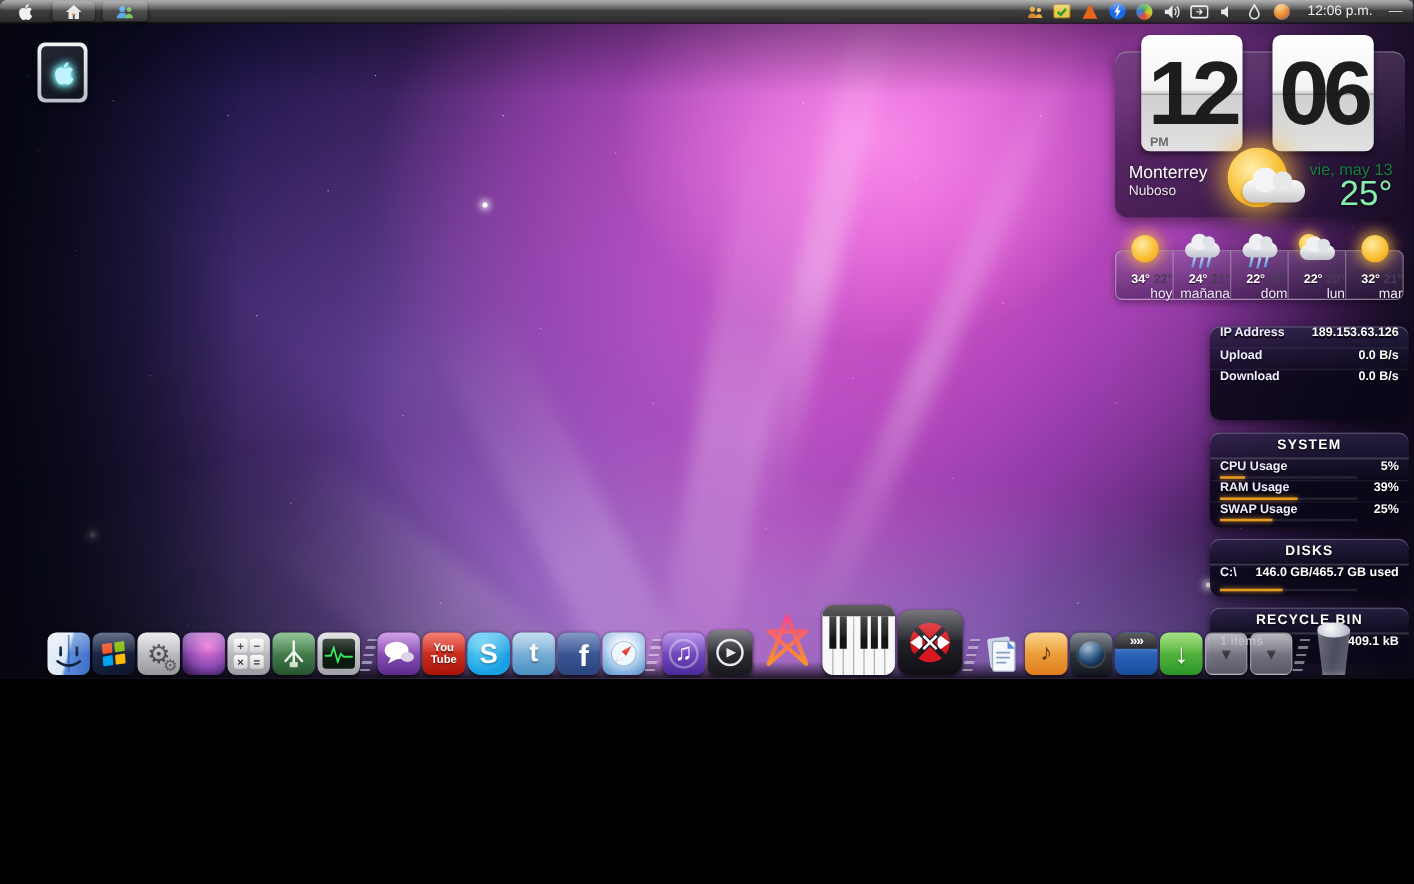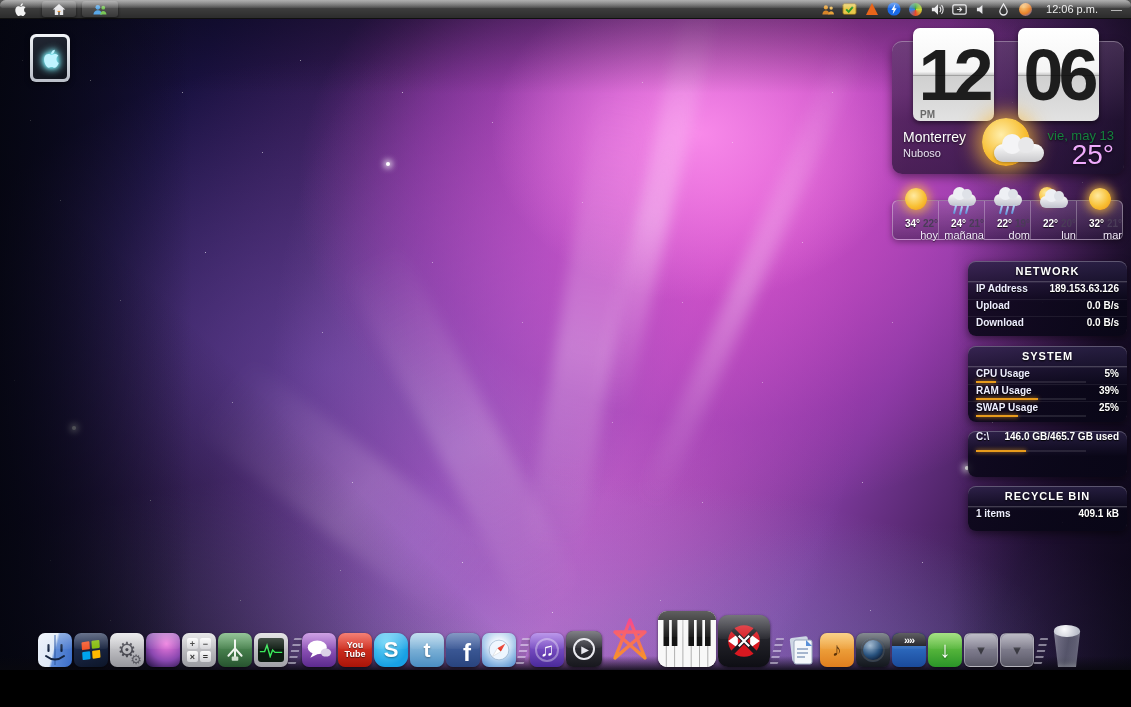--- a/index.html
+++ b/index.html
@@ -1,17 +1,17 @@
 <!DOCTYPE html>
 <html><head>
 <meta charset="utf-8">
 <style>
   html,body{margin:0;padding:0;background:#000;}
   *{box-sizing:border-box;font-family:"Liberation Sans",sans-serif;}
-  .desktop{position:relative;width:1131px;height:670px;overflow:hidden;background:#05060f;}
+  .desktop{position:relative;width:1131px;height:543px;overflow:hidden;background:#05060f;}
 
   
   .wallpaper{position:absolute;inset:0;
     background:
       radial-gradient(ellipse 300px 240px at 62% 20%, rgba(250,140,235,.95), rgba(225,80,210,.0) 70%),
       radial-gradient(ellipse 560px 430px at 64% 28%, rgba(225,85,210,.85), rgba(170,60,185,.45) 55%, rgba(170,60,185,0) 76%),
       radial-gradient(ellipse 420px 600px at 50% 55%, rgba(195,130,215,.50), rgba(195,130,215,0) 70%),
       radial-gradient(ellipse 560px 430px at 29% 55%, rgba(118,85,185,.55), rgba(118,85,185,0) 72%),
       radial-gradient(ellipse 860px 250px at 40% 96%, rgba(150,155,215,.50), rgba(150,155,215,0) 70%),
       radial-gradient(ellipse 500px 210px at 78% 100%, rgba(115,100,175,.42), rgba(115,100,175,0) 70%),
@@ -58,21 +58,21 @@
   .flip{position:absolute;top:0;width:81px;height:93px;border-radius:7px;display:flex;align-items:center;justify-content:center;
     background:linear-gradient(#ffffff 0%,#f4f4f4 47%,#cfcfcf 50%,#e2e2e2 100%);
     box-shadow:0 2px 5px rgba(0,0,0,.55);font-size:72px;font-weight:600;color:#1d1d1d;letter-spacing:-5px;}
   .flip::after{content:"";position:absolute;left:0;right:0;top:50%;height:1px;background:rgba(0,0,0,.22);}
   .flip.hour{left:21px;}
   .flip.minute{left:126px;}
   .meridiem{position:absolute;left:7px;bottom:1px;font-size:10px;font-weight:bold;color:#6a6a6a;letter-spacing:0;}
   .cw-city{position:absolute;left:11px;top:101px;font-size:14px;color:#fff;text-shadow:0 1px 2px rgba(0,0,0,.7);}
   .cw-cond{position:absolute;left:11px;top:119px;font-size:11px;color:#e9e2f2;text-shadow:0 1px 2px rgba(0,0,0,.7);}
   .cw-date{position:absolute;right:10px;top:100px;font-size:13px;color:#15803d;text-shadow:0 1px 2px rgba(0,0,0,.7);}
-  .cw-temp{position:absolute;right:10px;top:111px;font-size:28px;font-weight:300;color:#f0abfc;text-shadow:0 1px 3px rgba(0,0,0,.7);}
+  .cw-temp{position:absolute;right:10px;top:111px;font-size:28px;font-weight:300;color:#86efac;text-shadow:0 1px 3px rgba(0,0,0,.7);}
   .cw-weather{position:absolute;left:86px;top:88px;width:70px;height:60px;}
   .sun-big{position:absolute;left:4px;top:2px;width:48px;height:48px;border-radius:50%;
     background:radial-gradient(circle at 40% 35%,#ffeeaa,#f8c035 55%,#ef9210);box-shadow:0 0 20px 6px rgba(248,186,60,.75);}
   .cloud-big{position:absolute;left:16px;top:28px;width:50px;height:18px;border-radius:10px;background:linear-gradient(#fdfdfd,#c9c9cc);box-shadow:0 1px 3px rgba(0,0,0,.3);}
   .cloud-big::before{content:"";position:absolute;left:8px;top:-10px;width:20px;height:20px;border-radius:50%;background:#f4f4f6;}
   .cloud-big::after{content:"";position:absolute;left:24px;top:-7px;width:16px;height:16px;border-radius:50%;background:#e8e8ea;}
 
   
   .forecast{position:absolute;left:892px;top:183px;width:231px;height:57px;z-index:20;}
   .fc-strip{position:absolute;left:0;right:0;top:17px;bottom:0;border-radius:6px;display:flex;
@@ -328,21 +328,20 @@
         <span class="fc-icon">
             <span class="w-sun"></span>
           </span>
         <div class="fc-temps"><span class="fc-hi">32°</span> <span class="fc-lo">21°</span></div>
         <div class="fc-day">mar</div>
       </div>
     </div>
   </div>
 
   <div class="panel network clickable">
-    <div class="panel-title">NETWORK</div>
     <div class="prow">
         <span class="lbl">IP Address</span>
         <span class="val">189.153.63.126</span>
       </div>
     <div class="prow">
         <span class="lbl">Upload</span>
         <span class="val">0.0 B/s</span>
       </div>
     <div class="prow">
         <span class="lbl">Download</span>
@@ -366,20 +365,21 @@
       </div>
     <div class="prow">
         <span class="lbl">SWAP Usage</span>
         <span class="val">25%</span>
         <span class="bar-track"></span>
         <span class="bar swap"></span>
       </div>
   </div>
 
   <div class="panel disks clickable">
+    <div class="panel-title">DISKS</div>
     <div class="prow">
         <span class="lbl">C:\</span>
         <span class="val">146.0 GB/465.7 GB used</span>
         <span class="bar-track"></span>
         <span class="bar disk"></span>
       </div>
   </div>
 
   <div class="panel recycle clickable">
     <div class="panel-title">RECYCLE BIN</div>

